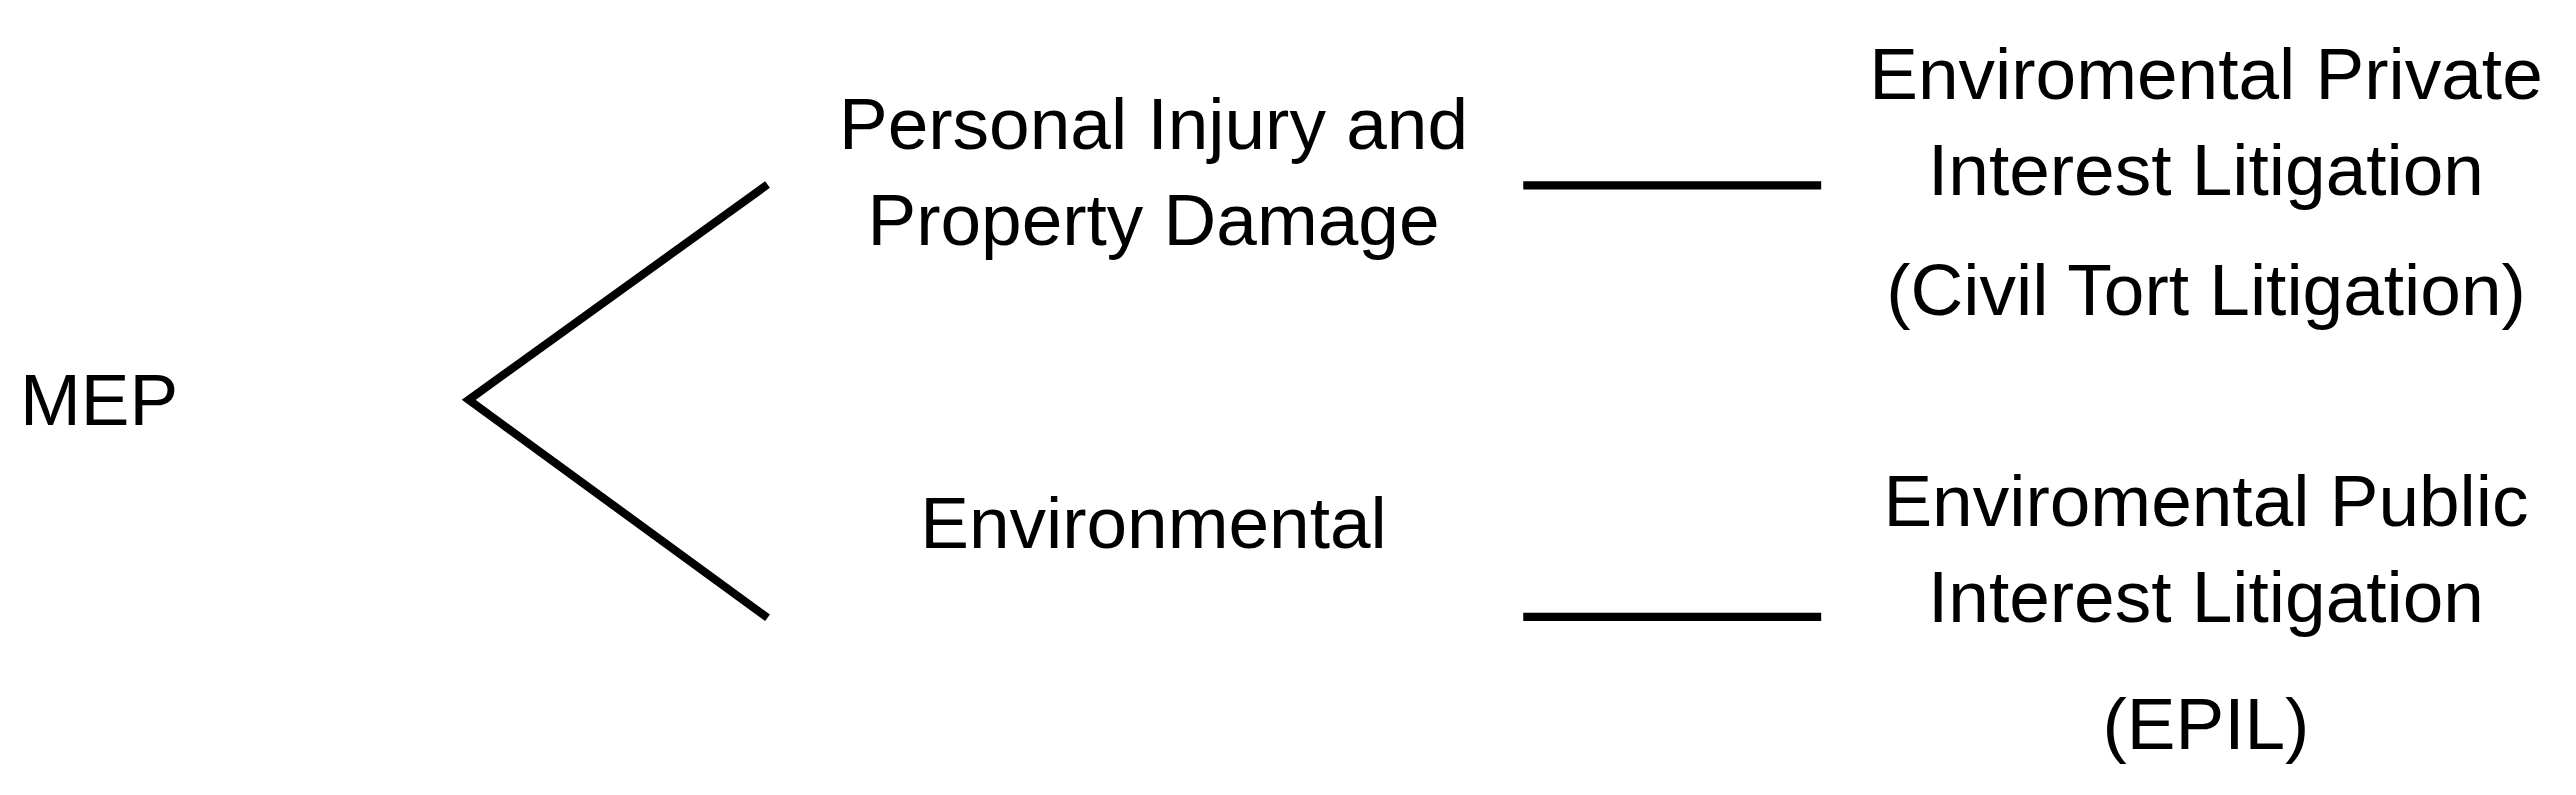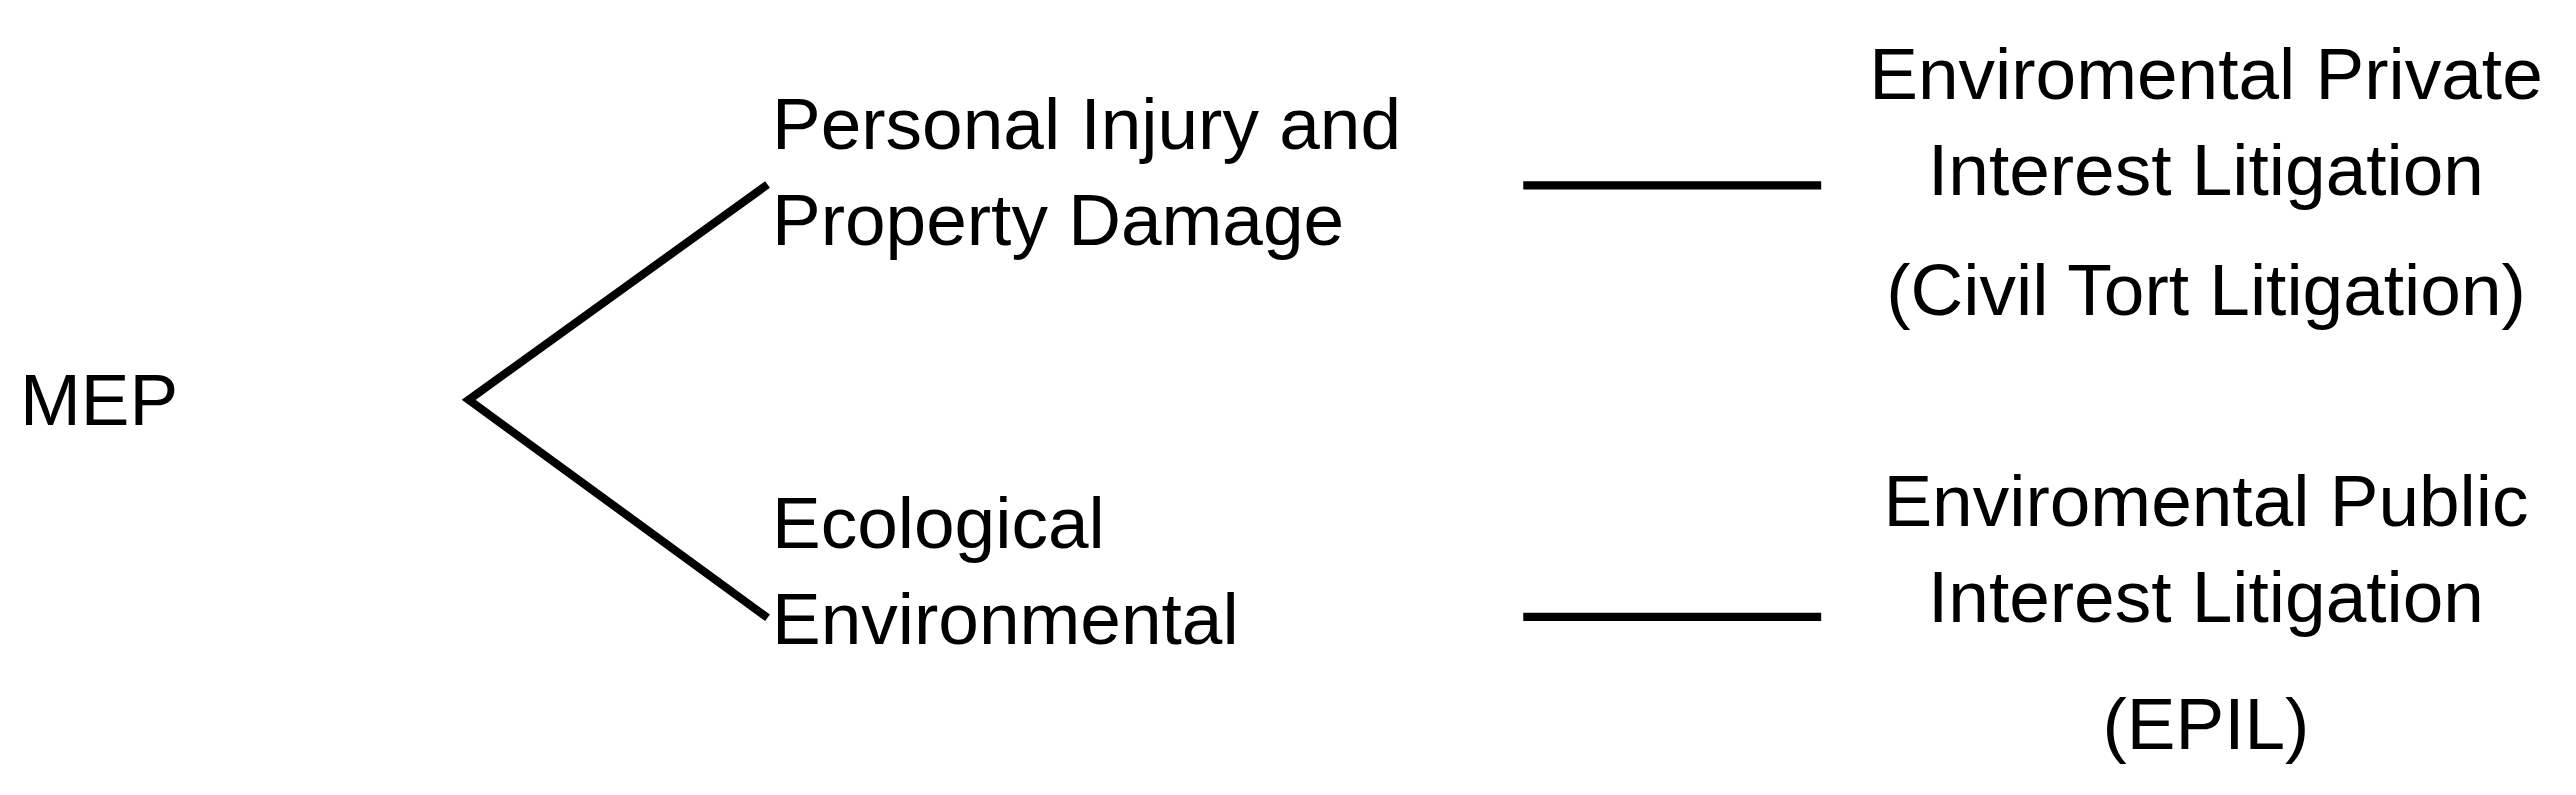--- a/index.html
+++ b/index.html
@@ -34,21 +34,21 @@
     display: block;
   }
   .root-label {
     left: 20px;
     top: 352px;
     text-align: center;
   }
   .mid-col {
     left: 772px;
     width: 763px;
-    text-align: left;
+    text-align: center;
   }
   .right-col {
     left: 1822px;
     width: 768px;
     text-align: center;
   }
   .cause-top   { top: 76px; }
   .cause-bottom{ top: 475px; }
   .result-top  { top: 26px; }
   .result-bottom{ top: 453px; }
@@ -69,21 +69,20 @@
   <div class="label root-label">
     <span class="ln">MEP</span>
   </div>
 
   <div class="label mid-col cause-top">
     <span class="ln">Personal Injury and</span>
     <span class="ln">Property Damage</span>
   </div>
 
   <div class="label mid-col cause-bottom">
-    <span class="ln">Ecological</span>
     <span class="ln">Environmental</span>
   </div>
 
   <div class="label right-col result-top">
     <span class="ln">Enviromental Private</span>
     <span class="ln">Interest Litigation</span>
     <span class="ln sub-top">(Civil Tort Litigation)</span>
   </div>
 
   <div class="label right-col result-bottom">

